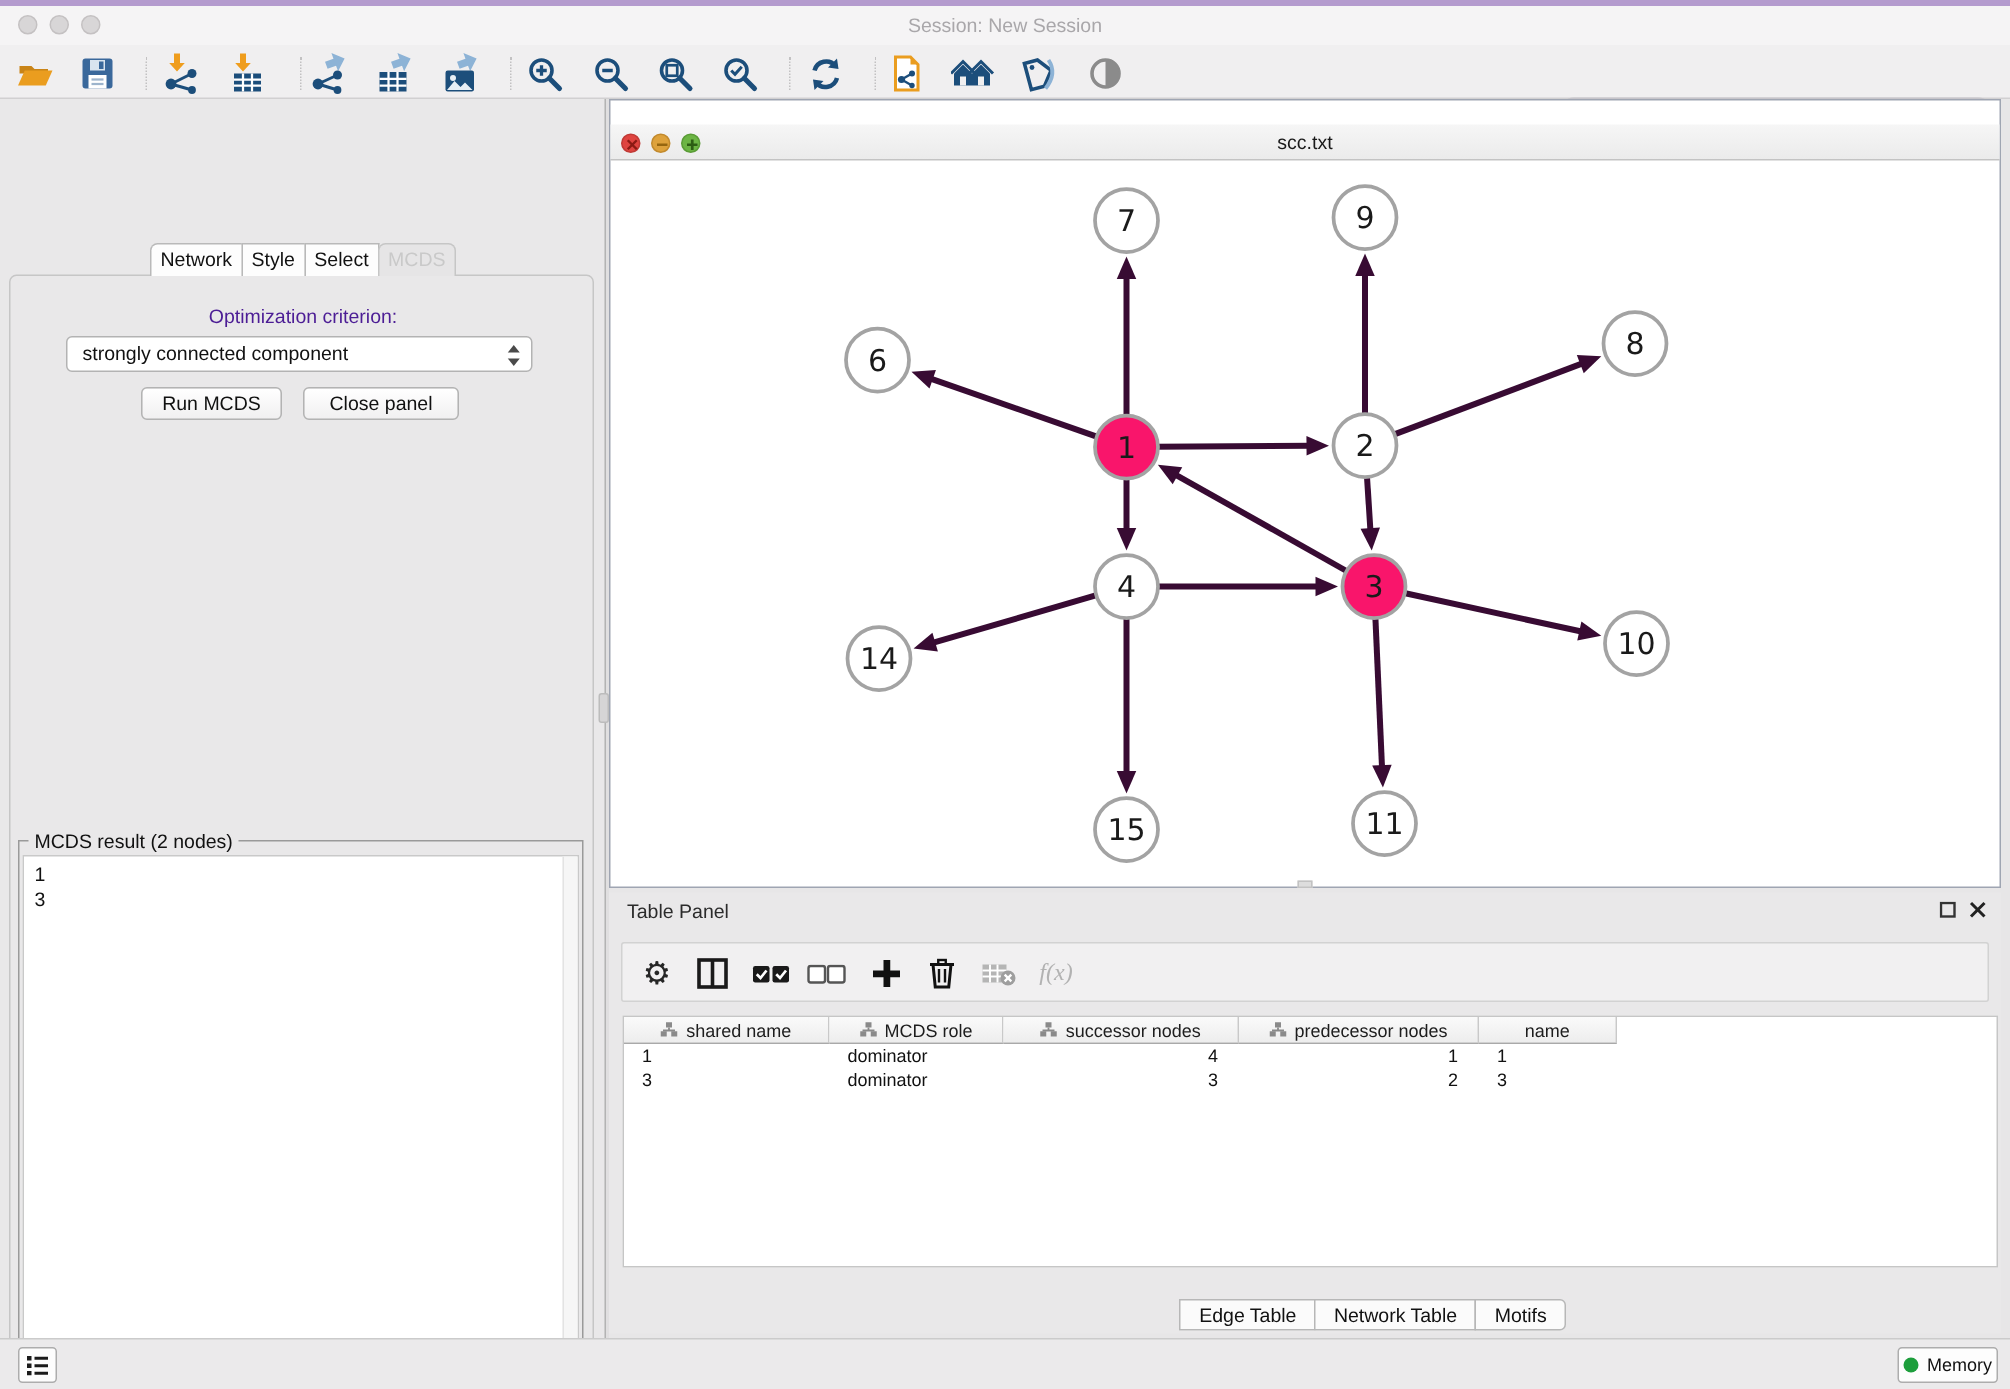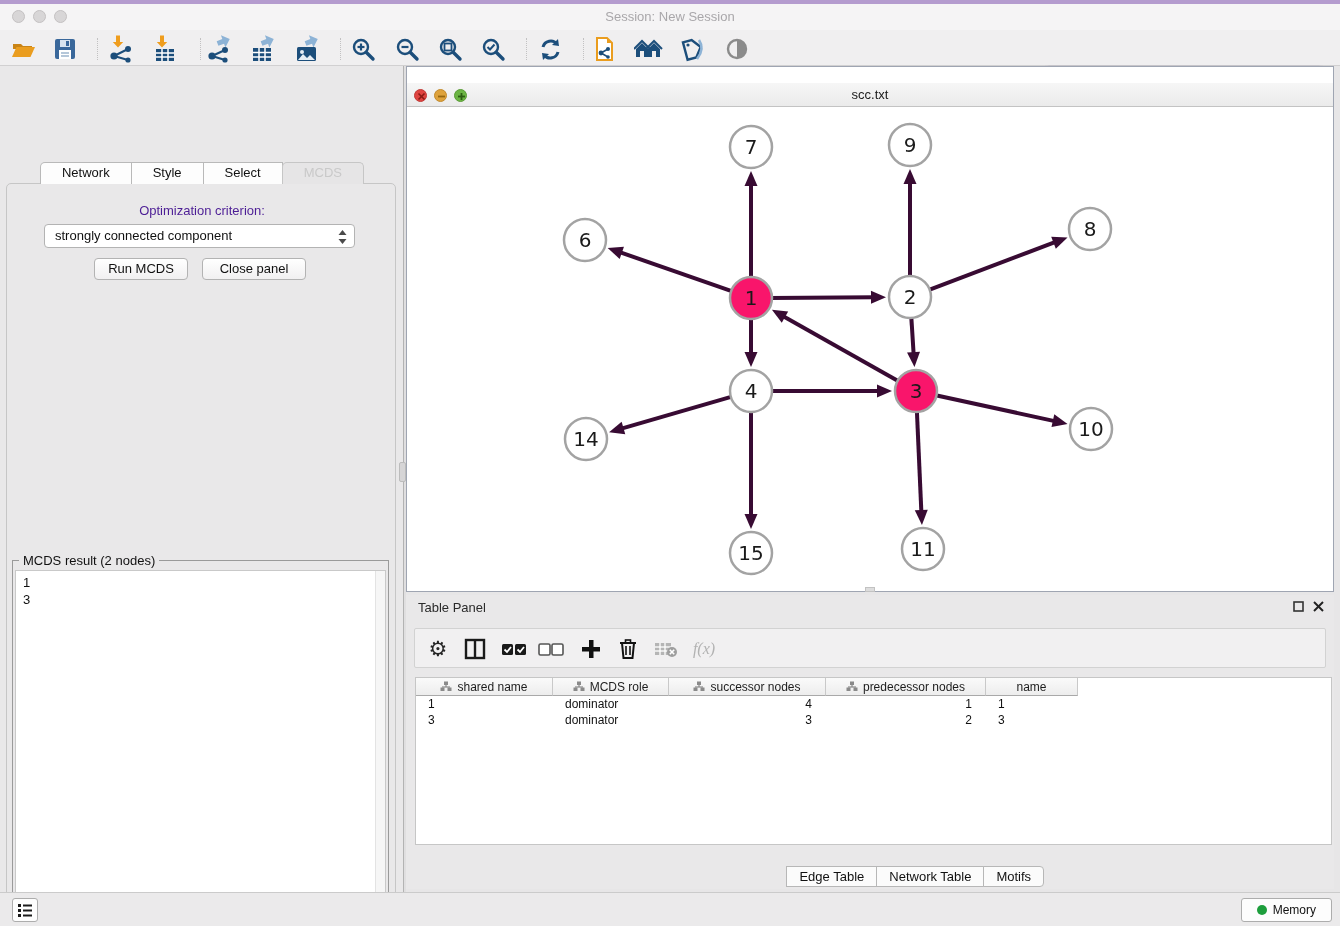--- a/index.html
+++ b/index.html
@@ -20,21 +20,21 @@
   .search-wrap { position:absolute; left:1040px; top:35px; width:288px; height:25px; background:#fff; border:1px solid #c6c4c9; border-radius:9px; display:flex; align-items:center; padding-left:6px; }
   .search-wrap input { border:none; outline:none; flex:1; height:20px; font-size:13px; background:transparent; font-family:inherit; }
 
   
   .control-panel { position:absolute; left:0; top:66px; width:404px; height:826px; background:#e9e8e9; }
   .panel-head { position:absolute; left:0; top:0; width:100%; height:26px; }
   .panel-head .ttl { position:absolute; left:12px; top:5px; font-size:13px; color:#2b2b2b; }
   .head-btns { position:absolute; right:10px; top:6px; display:flex; gap:9px; }
   .cp-box { position:absolute; left:6px; top:117px; width:390px; height:766px; border:1px solid #c6c6c6; border-radius:5px; background:#e9e8e9; }
   .cp-tabs { position:absolute; left:0; top:96px; width:100%; display:flex; justify-content:center; z-index:2; }
-  .ctab { height:22px; line-height:20px; padding:0 21px; font-size:13px; color:#111; background:#fdfdfd; border:1px solid #b9b9b9; border-bottom:none; margin-right:-1px; }
+  .ctab { height:22px; line-height:20px; padding:0 6px; font-size:13px; color:#111; background:#fdfdfd; border:1px solid #b9b9b9; border-bottom:none; margin-right:-1px; }
   .ctab:first-child { border-top-left-radius:5px; }
   .ctab:last-child { border-top-right-radius:5px; margin-right:0; }
   .ctab.sel { background:#e6e5e6; color:#c9c9c9; border-color:#c6c6c6; border-top-left-radius:5px; border-top-right-radius:5px; }
   .opt-label { position:absolute; left:0; top:137px; width:100%; text-align:center; font-size:13px; color:#4c1d95; }
   .dropdown { position:absolute; left:44px; top:158px; width:311px; height:24px; background:#fff; border:1px solid #b3b3b3; border-radius:4px; font-size:13px; color:#111; line-height:22px; padding-left:10px; cursor:pointer; }
   .dd-arrows { position:absolute; right:7px; top:4px; }
   .cp-btn { position:absolute; top:192px; height:22px; background:linear-gradient(#ffffff,#f1f0f1); border:1px solid #b3b3b3; border-radius:4px; font-size:13px; color:#111; text-align:center; line-height:20px; cursor:pointer; }
   #btn-run { left:94px; width:94px; }
   #btn-close { left:202px; width:104px; }
   .result-box { position:absolute; left:12px; top:494px; width:377px; height:382px; border:1px solid #9a9a9a; }
@@ -76,21 +76,21 @@
   .tp-tabs { position:absolute; left:0; right:0; top:271px; display:flex; justify-content:center; }
   .ttab { height:21px; line-height:19px; padding:0 12px; font-size:13px; background:#fbfbfb; color:#111; border:1px solid #b7b7b7; margin-right:-1px; cursor:pointer; }
   .ttab:first-child { border-radius:4px 0 0 4px; }
   .ttab:last-child { border-radius:0 4px 4px 0; margin-right:0; }
   .ttab.sel { background:#0c4a6e; color:#a8a8a8;margin-top:30px; }
 
   
   .statusbar { position:absolute; left:0; top:892px; width:1340px; height:34px; background:#ebeaeb; border-top:1px solid #cbcbcb; }
   .sb-btn { position:absolute; top:5px; height:24px; background:#fdfdfd; border:1px solid #adadad; border-radius:3px; display:flex; align-items:center; justify-content:center; cursor:pointer; }
   #sb-list { left:12px; width:26px; }
-  #sb-memory { right:8px; padding:0 15px; gap:6px; font-size:12px; color:#111;text-align:right; }
+  #sb-memory { right:8px; padding:0 3px; gap:6px; font-size:12px; color:#111;text-align:right; }
   .mem-dot { width:10px; height:10px; border-radius:50%; background:#1d9e3c; }
 </style>
 </head>
 <body>
 
 <div id="app">
 
   <div class="top-strip"></div>
 
   <div class="titlebar">

